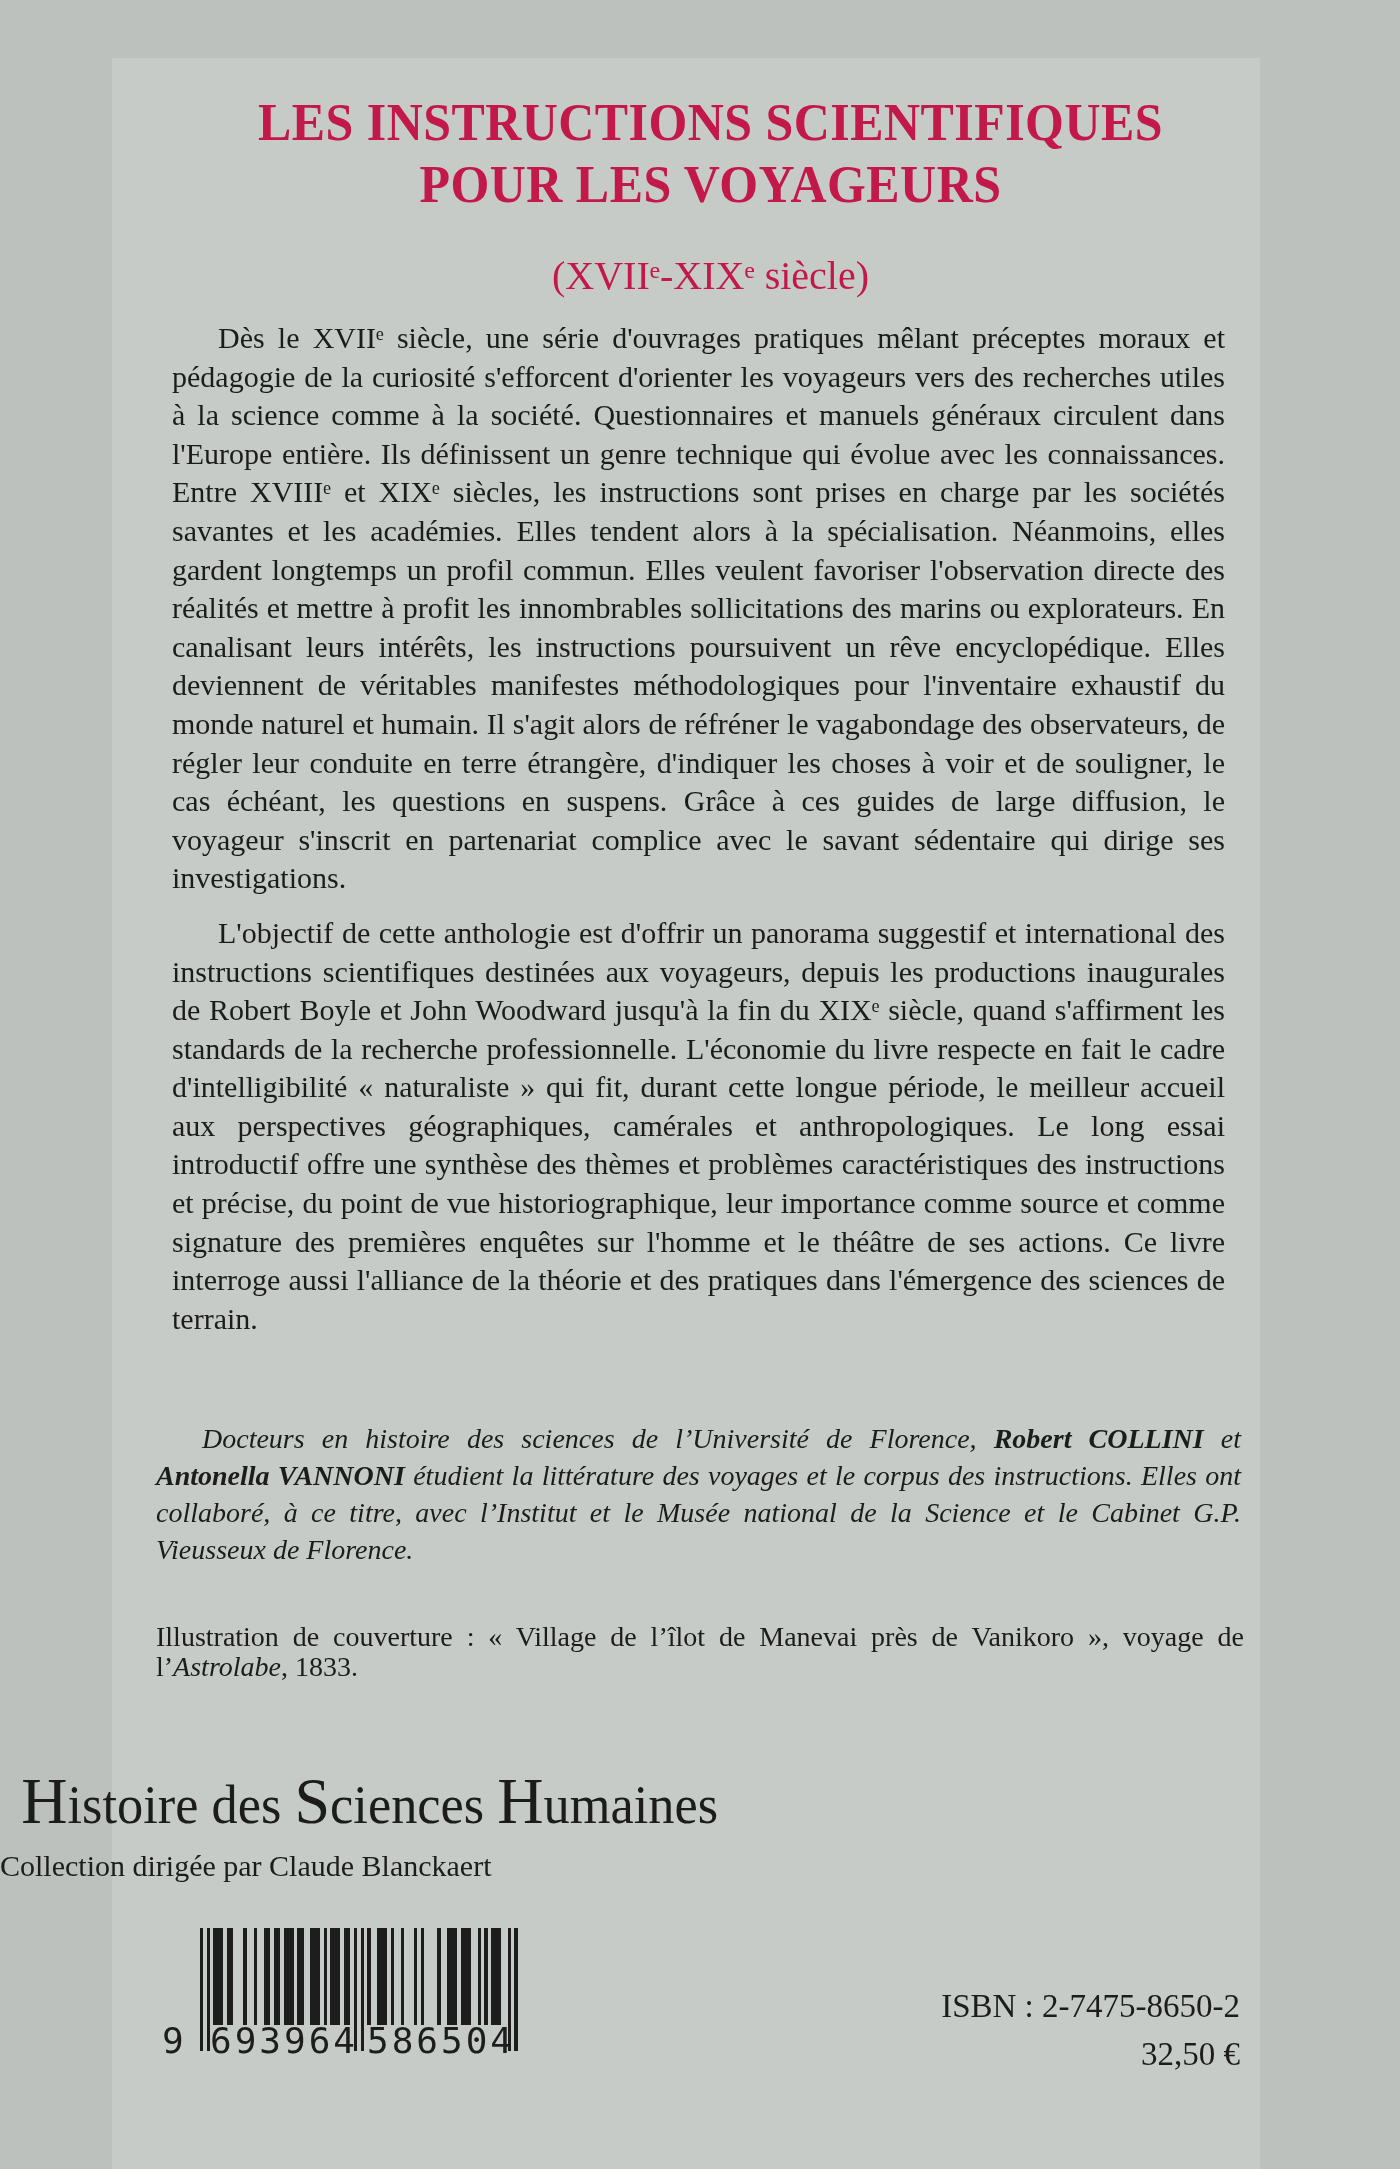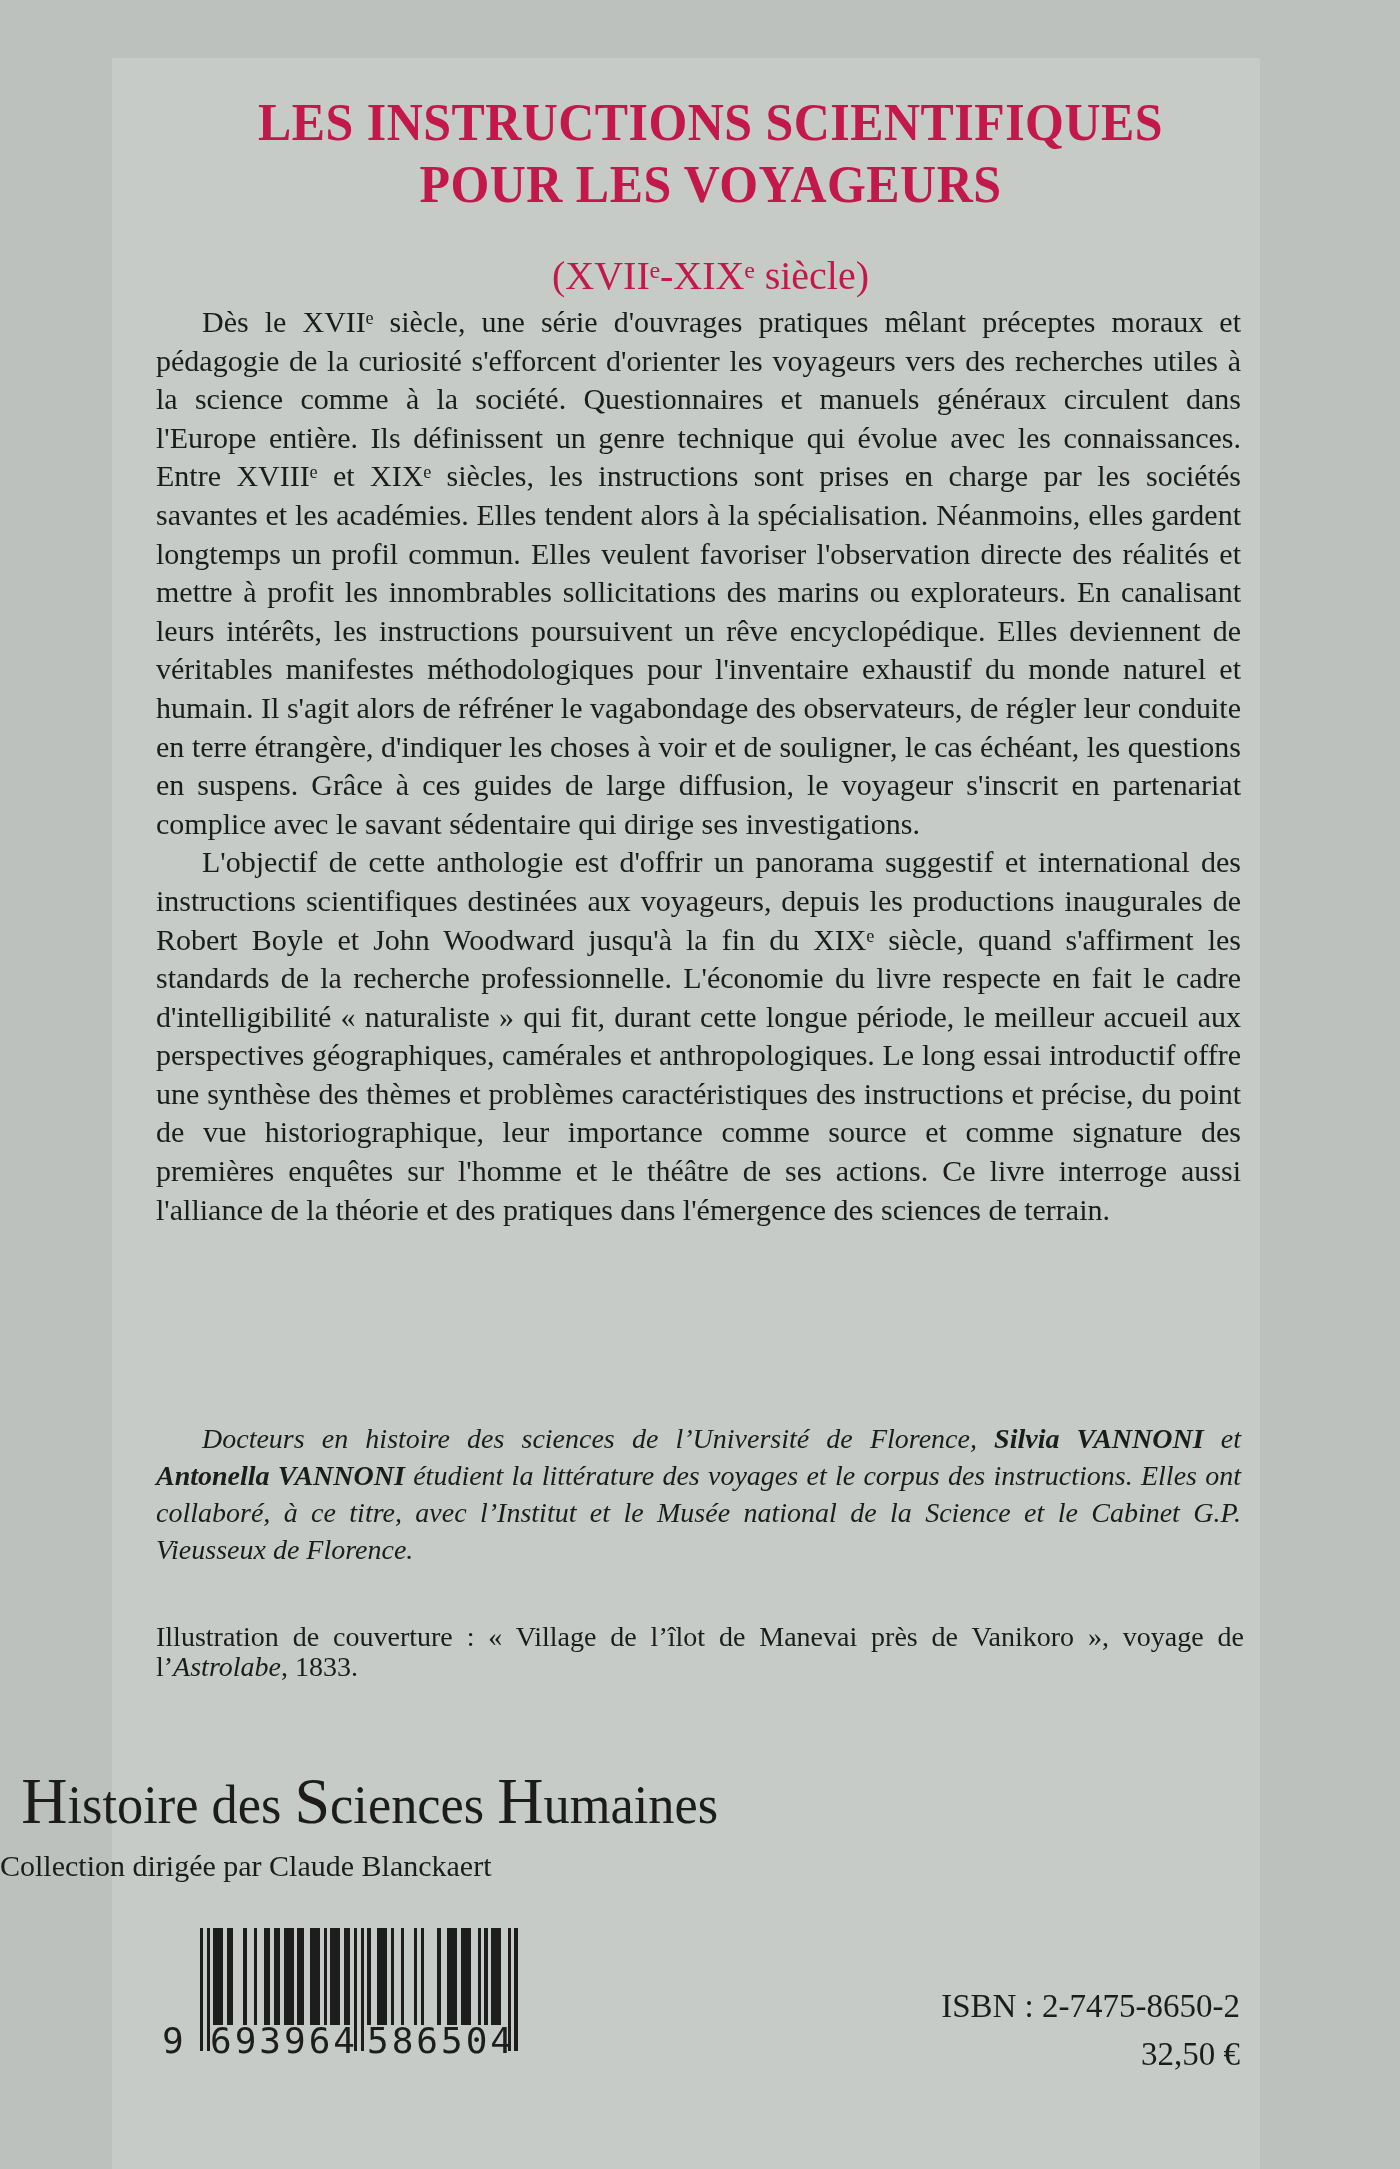--- a/index.html
+++ b/index.html
@@ -24,21 +24,21 @@
     color:#c2194a;transform:scaleX(.96);transform-origin:center;
   }
   .book-subtitle{
     margin-top:36px;font-size:40px;color:#c2194a;font-weight:normal;
   }
   
   .synopsis{
     position:absolute;left:156px;top:303px;width:1085px;
     font-size:30px;line-height:38.6px;text-align:justify;
   }
-  .synopsis p{margin:0;text-indent:46px;}
+  .synopsis p{margin:16px;text-indent:46px;}
   
   .bio{
     position:absolute;left:156px;top:1420px;width:1085px;
     font-style:italic;font-size:28px;line-height:37px;text-align:justify;
   }
   .bio p{margin:0;text-indent:46px;}
   .bio b{font-weight:bold;}
   
   .credit{
     position:absolute;left:156px;top:1622px;width:1088px;
@@ -82,21 +82,21 @@
     </div>
     <div class="book-subtitle">(XVIIᵉ-XIXᵉ siècle)</div>
   </header>
 
   <section class="synopsis">
     <p>Dès le XVIIᵉ siècle, une série d'ouvrages pratiques mêlant préceptes moraux et pédagogie de la curiosité s'efforcent d'orienter les voyageurs vers des recherches utiles à la science comme à la société. Questionnaires et manuels généraux circulent dans l'Europe entière. Ils définissent un genre technique qui évolue avec les connaissances. Entre XVIIIᵉ et XIXᵉ siècles, les instructions sont prises en charge par les sociétés savantes et les académies. Elles tendent alors à la spécialisation. Néanmoins, elles gardent longtemps un profil commun. Elles veulent favoriser l'observation directe des réalités et mettre à profit les innombrables sollicitations des marins ou explorateurs. En canalisant leurs intérêts, les instructions poursuivent un rêve encyclopédique. Elles deviennent de véritables manifestes méthodologiques pour l'inventaire exhaustif du monde naturel et humain. Il s'agit alors de réfréner le vagabondage des observateurs, de régler leur conduite en terre étrangère, d'indiquer les choses à voir et de souligner, le cas échéant, les questions en suspens. Grâce à ces guides de large diffusion, le voyageur s'inscrit en partenariat complice avec le savant sédentaire qui dirige ses investigations.</p>
     <p>L'objectif de cette anthologie est d'offrir un panorama suggestif et international des instructions scientifiques destinées aux voyageurs, depuis les productions inaugurales de Robert Boyle et John Woodward jusqu'à la fin du XIXᵉ siècle, quand s'affirment les standards de la recherche professionnelle. L'économie du livre respecte en fait le cadre d'intelligibilité « naturaliste » qui fit, durant cette longue période, le meilleur accueil aux perspectives géographiques, camérales et anthropologiques. Le long essai introductif offre une synthèse des thèmes et problèmes caractéristiques des instructions et précise, du point de vue historiographique, leur importance comme source et comme signature des premières enquêtes sur l'homme et le théâtre de ses actions. Ce livre interroge aussi l'alliance de la théorie et des pratiques dans l'émergence des sciences de terrain.</p>
   </section>
 
   <section class="bio">
-    <p><span>Docteurs en histoire des sciences de l’Université de Florence, </span><b>Silvia VANNONI</b><span> et </span><b>Antonella VANNONI</b><span> étudient la littérature des voyages et le corpus des instructions. Elles ont collaboré, à ce titre, avec l’Institut et le Musée national de la Science et le Cabinet G.P. Vieusseux de Florence.</span></p>
+    <p><span>Docteurs en histoire des sciences de l’Université de Florence, </span><b>Robert COLLINI</b><span> et </span><b>Antonella VANNONI</b><span> étudient la littérature des voyages et le corpus des instructions. Elles ont collaboré, à ce titre, avec l’Institut et le Musée national de la Science et le Cabinet G.P. Vieusseux de Florence.</span></p>
   </section>
 
   <section class="credit">
     <p><span>Illustration de couverture : « Village de l’îlot de Manevai près de Vanikoro », voyage de l’</span><i>Astrolabe</i><span>, 1833.</span></p>
   </section>
 
   <section class="collection">
     <div class="collection-heading"><span class="cap">H</span><span>istoire des </span><span class="cap">S</span><span>ciences </span><span class="cap">H</span><span>umaines</span></div>
     <div class="collection-subtitle">Collection dirigée par Claude Blanckaert</div>
   </section>

